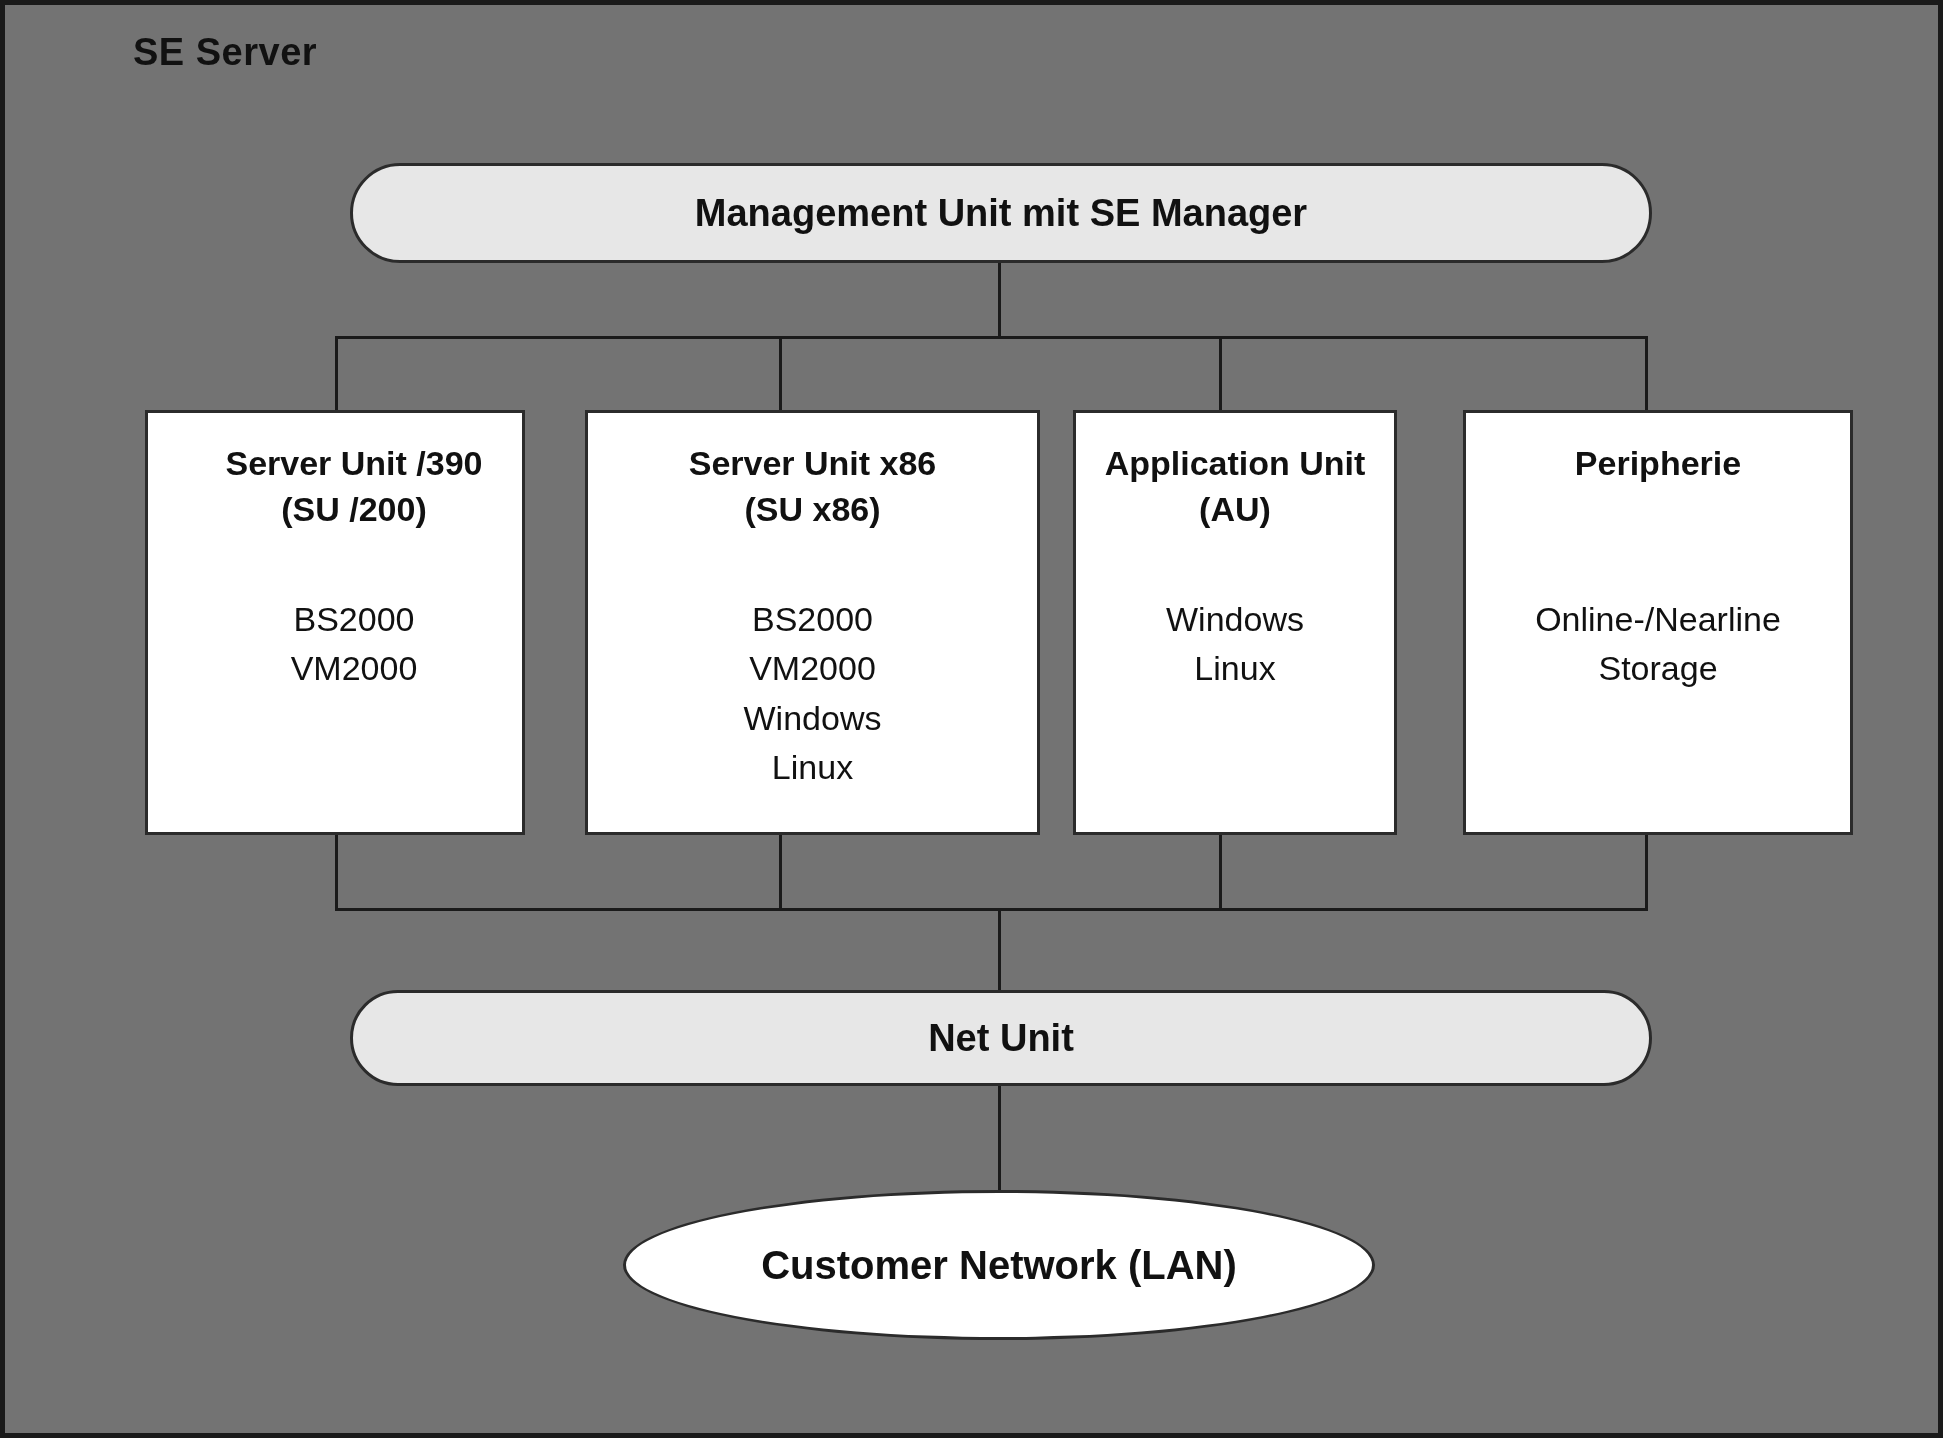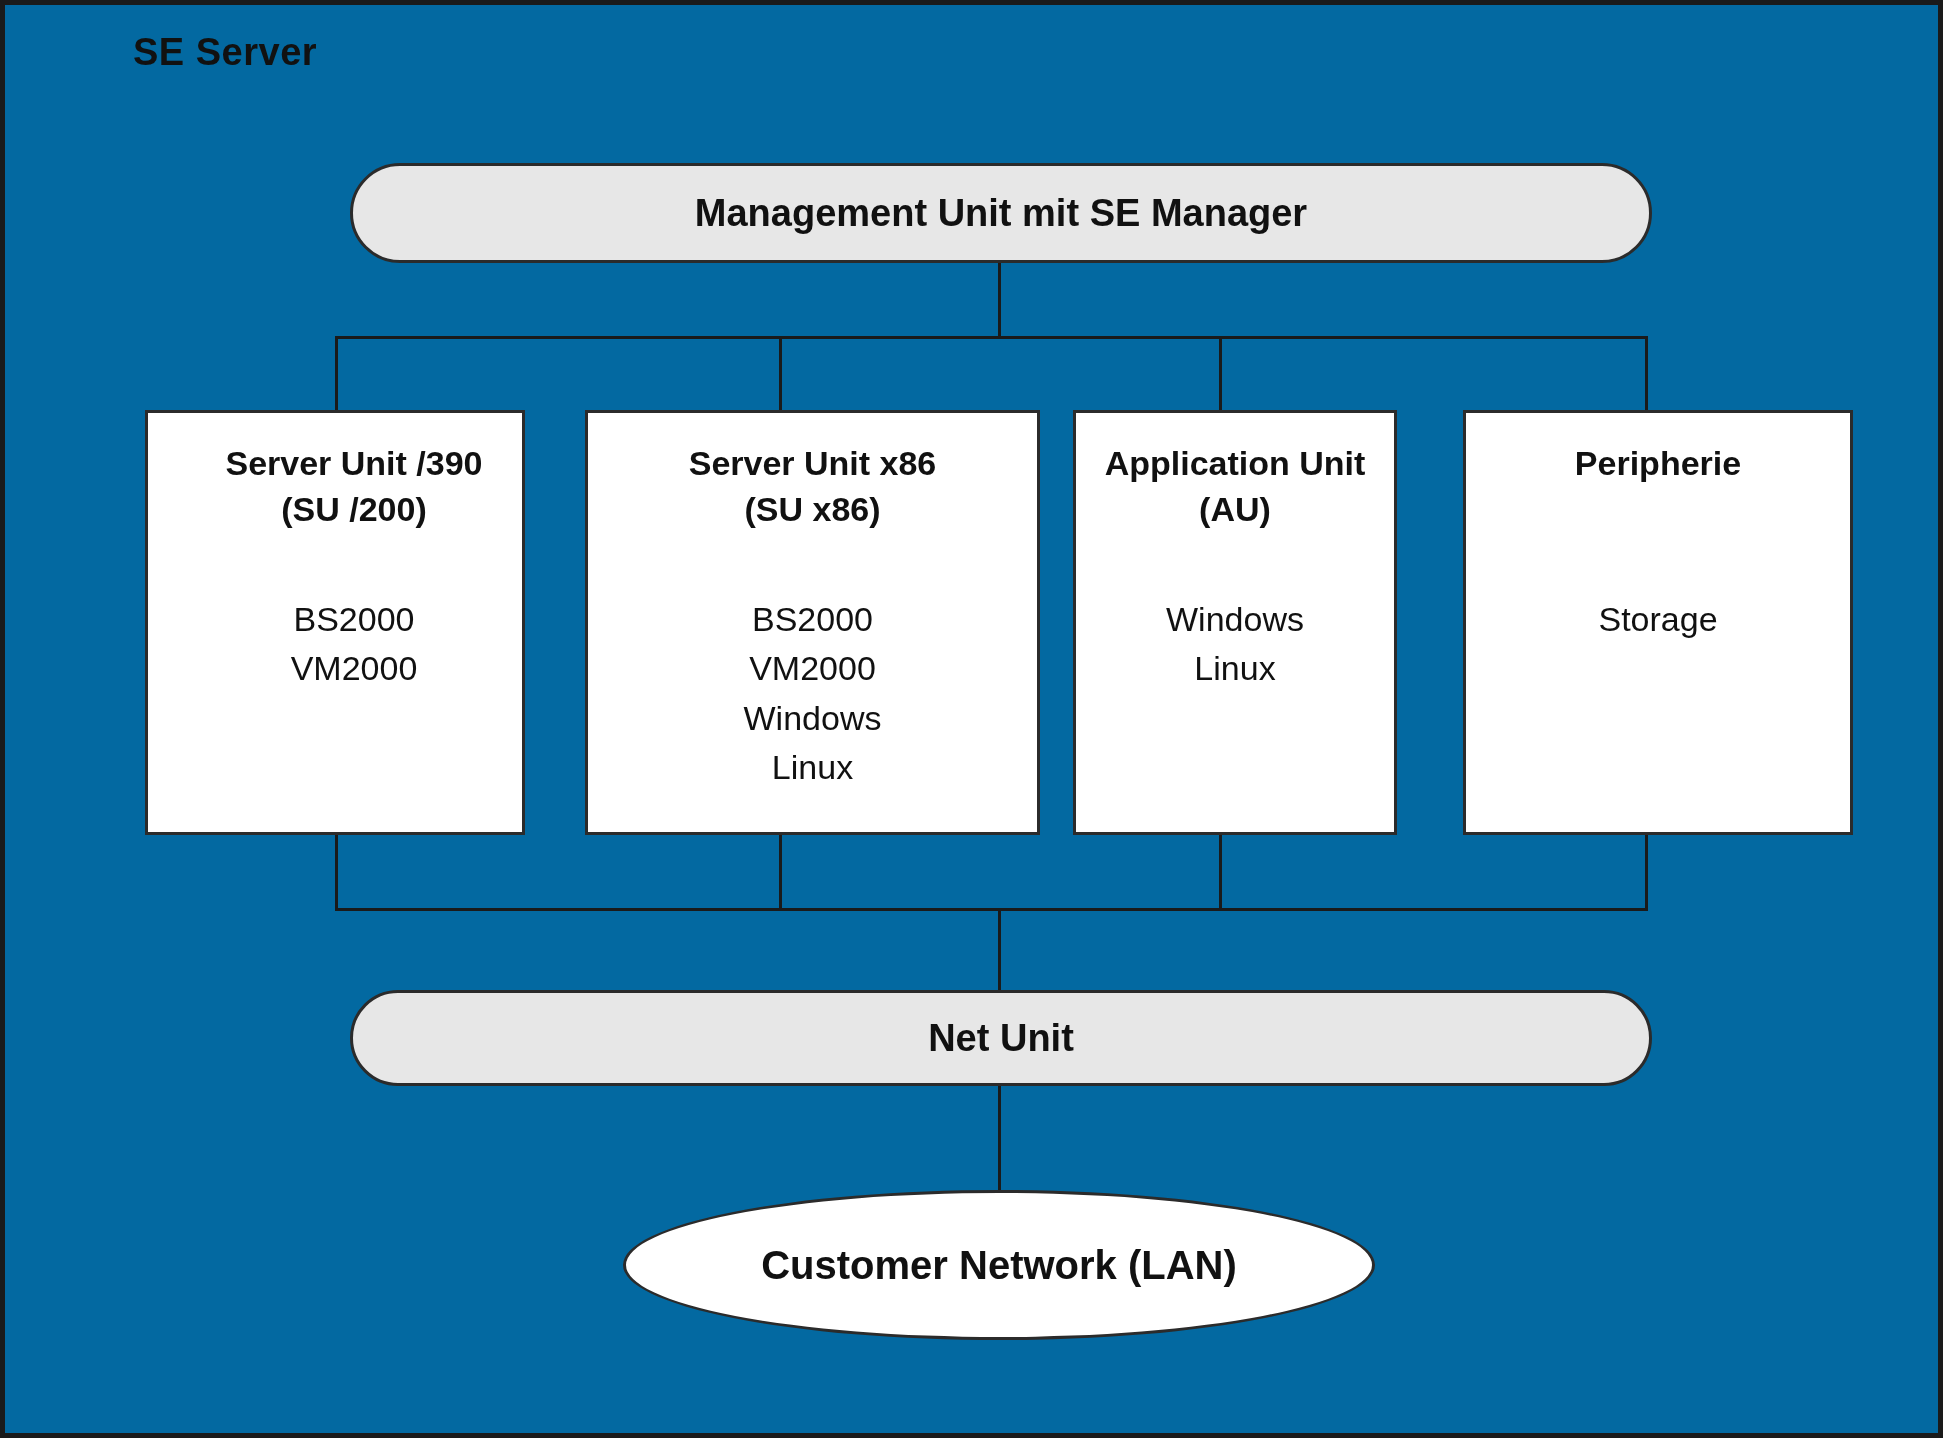--- a/index.html
+++ b/index.html
@@ -6,21 +6,21 @@
     margin: 0;
     padding: 0;
     background: #ffffff;
     font-family: "Liberation Sans", "DejaVu Sans", sans-serif;
   }
   .canvas {
     position: relative;
     width: 1943px;
     height: 1438px;
     box-sizing: border-box;
-    background: #0369a1;
+    background: #737373;
     border: 5px solid #1a1a1a;
     overflow: hidden;
   }
   .se-title {
     position: absolute;
     left: 128px;
     top: 26px;
     font-size: 38px;
     font-weight: bold;
     color: #111;
@@ -148,20 +148,21 @@
         <div>Windows</div>
         <div>Linux</div>
       </div>
   </div>
 
   <div class="unit-box" style="left:1445px; width:390px;margin-left:13px;">
     <div class="box-title">
         <div>Peripherie</div>
       </div>
     <div class="box-items">
+        <div>Online-/Nearline</div>
         <div>Storage</div>
       </div>
   </div>
 
   <div class="line v" style="left:330px; top:830px; height:76px;"></div>
   <div class="line v" style="left:774px; top:830px; height:76px;"></div>
   <div class="line v" style="left:1214px; top:830px; height:76px;"></div>
   <div class="line v" style="left:1640px; top:830px; height:76px;"></div>
   <div class="line h" style="left:330px; top:903px; width:1313px;"></div>
   <div class="line v" style="left:993px; top:903px; height:82px;"></div>

